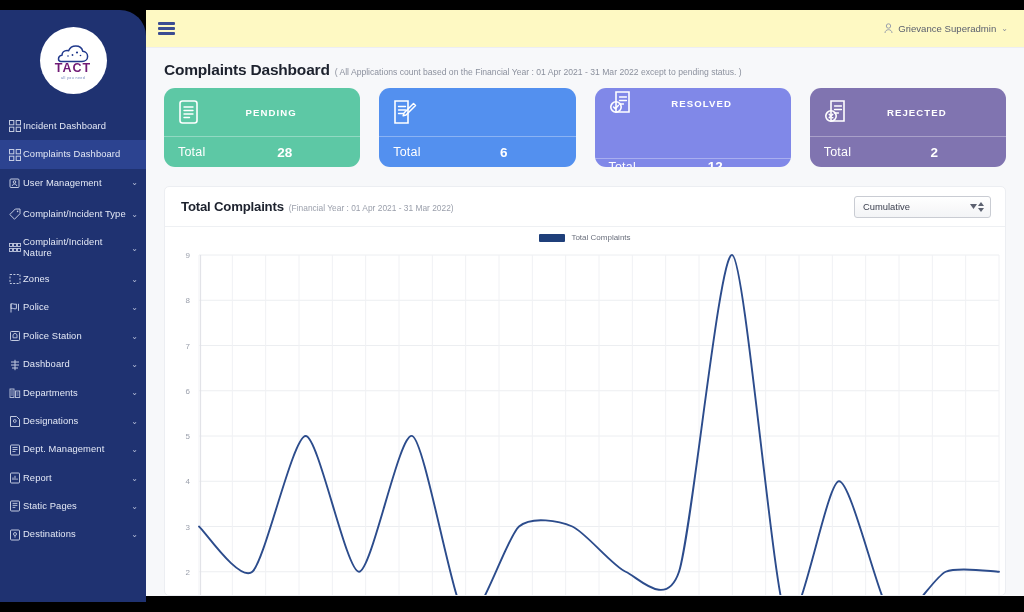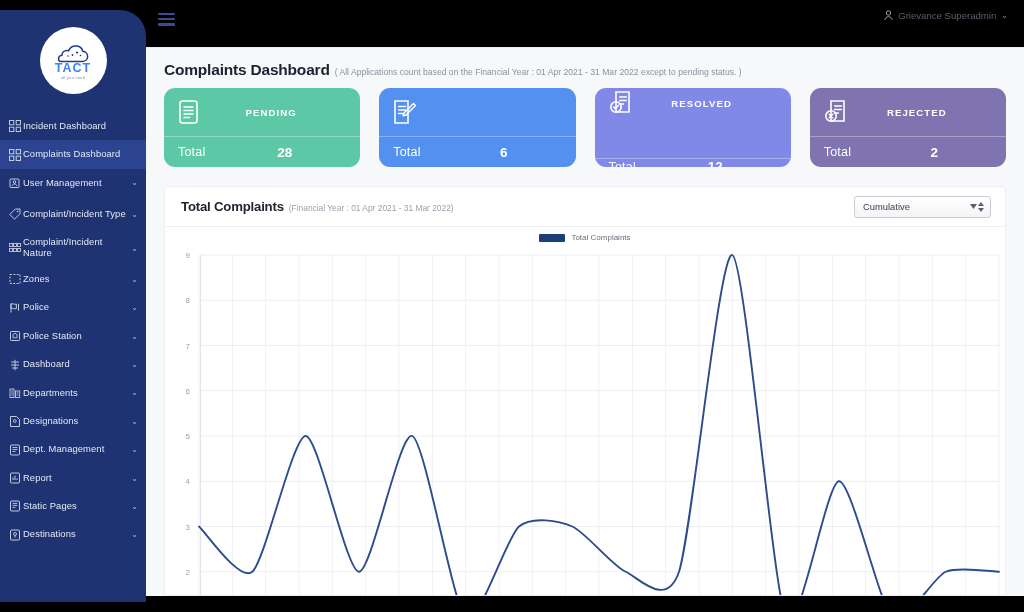--- a/index.html
+++ b/index.html
@@ -31,21 +31,21 @@
   .logo-circle {
     width: 67px; height: 67px; border-radius: 50%;
     background: #ffffff;
     display: flex; flex-direction: column;
     align-items: center; justify-content: center;
     padding-top: 4px;
   }
   .logo-cloud { margin-bottom: -2px; }
   .logo-text {
     font-size: 12.5px; font-weight: 700; letter-spacing: 1px;
-    color: #3b82f6; line-height: 1;
+    color: #701a75; line-height: 1;
   }
   .logo-tag {
     font-size: 3.6px; color: #6d80bb; letter-spacing: .4px;
     margin-top: 1.5px;
   }
 
   #menu { padding-top: 2px; }
   .menu-item {
     display: flex; align-items: center;
     height: 28.4px;
@@ -69,22 +69,22 @@
 
   
   #main {
     position: absolute;
     left: 146px; top: 10px;
     width: 878px; height: 586px;
     background: #f7f8fa;
     overflow: hidden;
   }
   #topbar {
-    height: 38px; background: #000000;
-    display: flex; align-items: flex-start;
+    height: 38px; background: #fef9c3;
+    display: flex; align-items: center;
     justify-content: space-between;
     padding: 0 16px 0 12px;
     border-bottom: 1px solid #edeef2;
   }
   .hamburger { cursor: pointer; width: 20px; }
   .hamburger span {
     display: block; height: 2.6px; background: #3b4c92;
     border-radius: 1px; margin: 2.6px 0; width: 17px;
   }
   .user-box {

